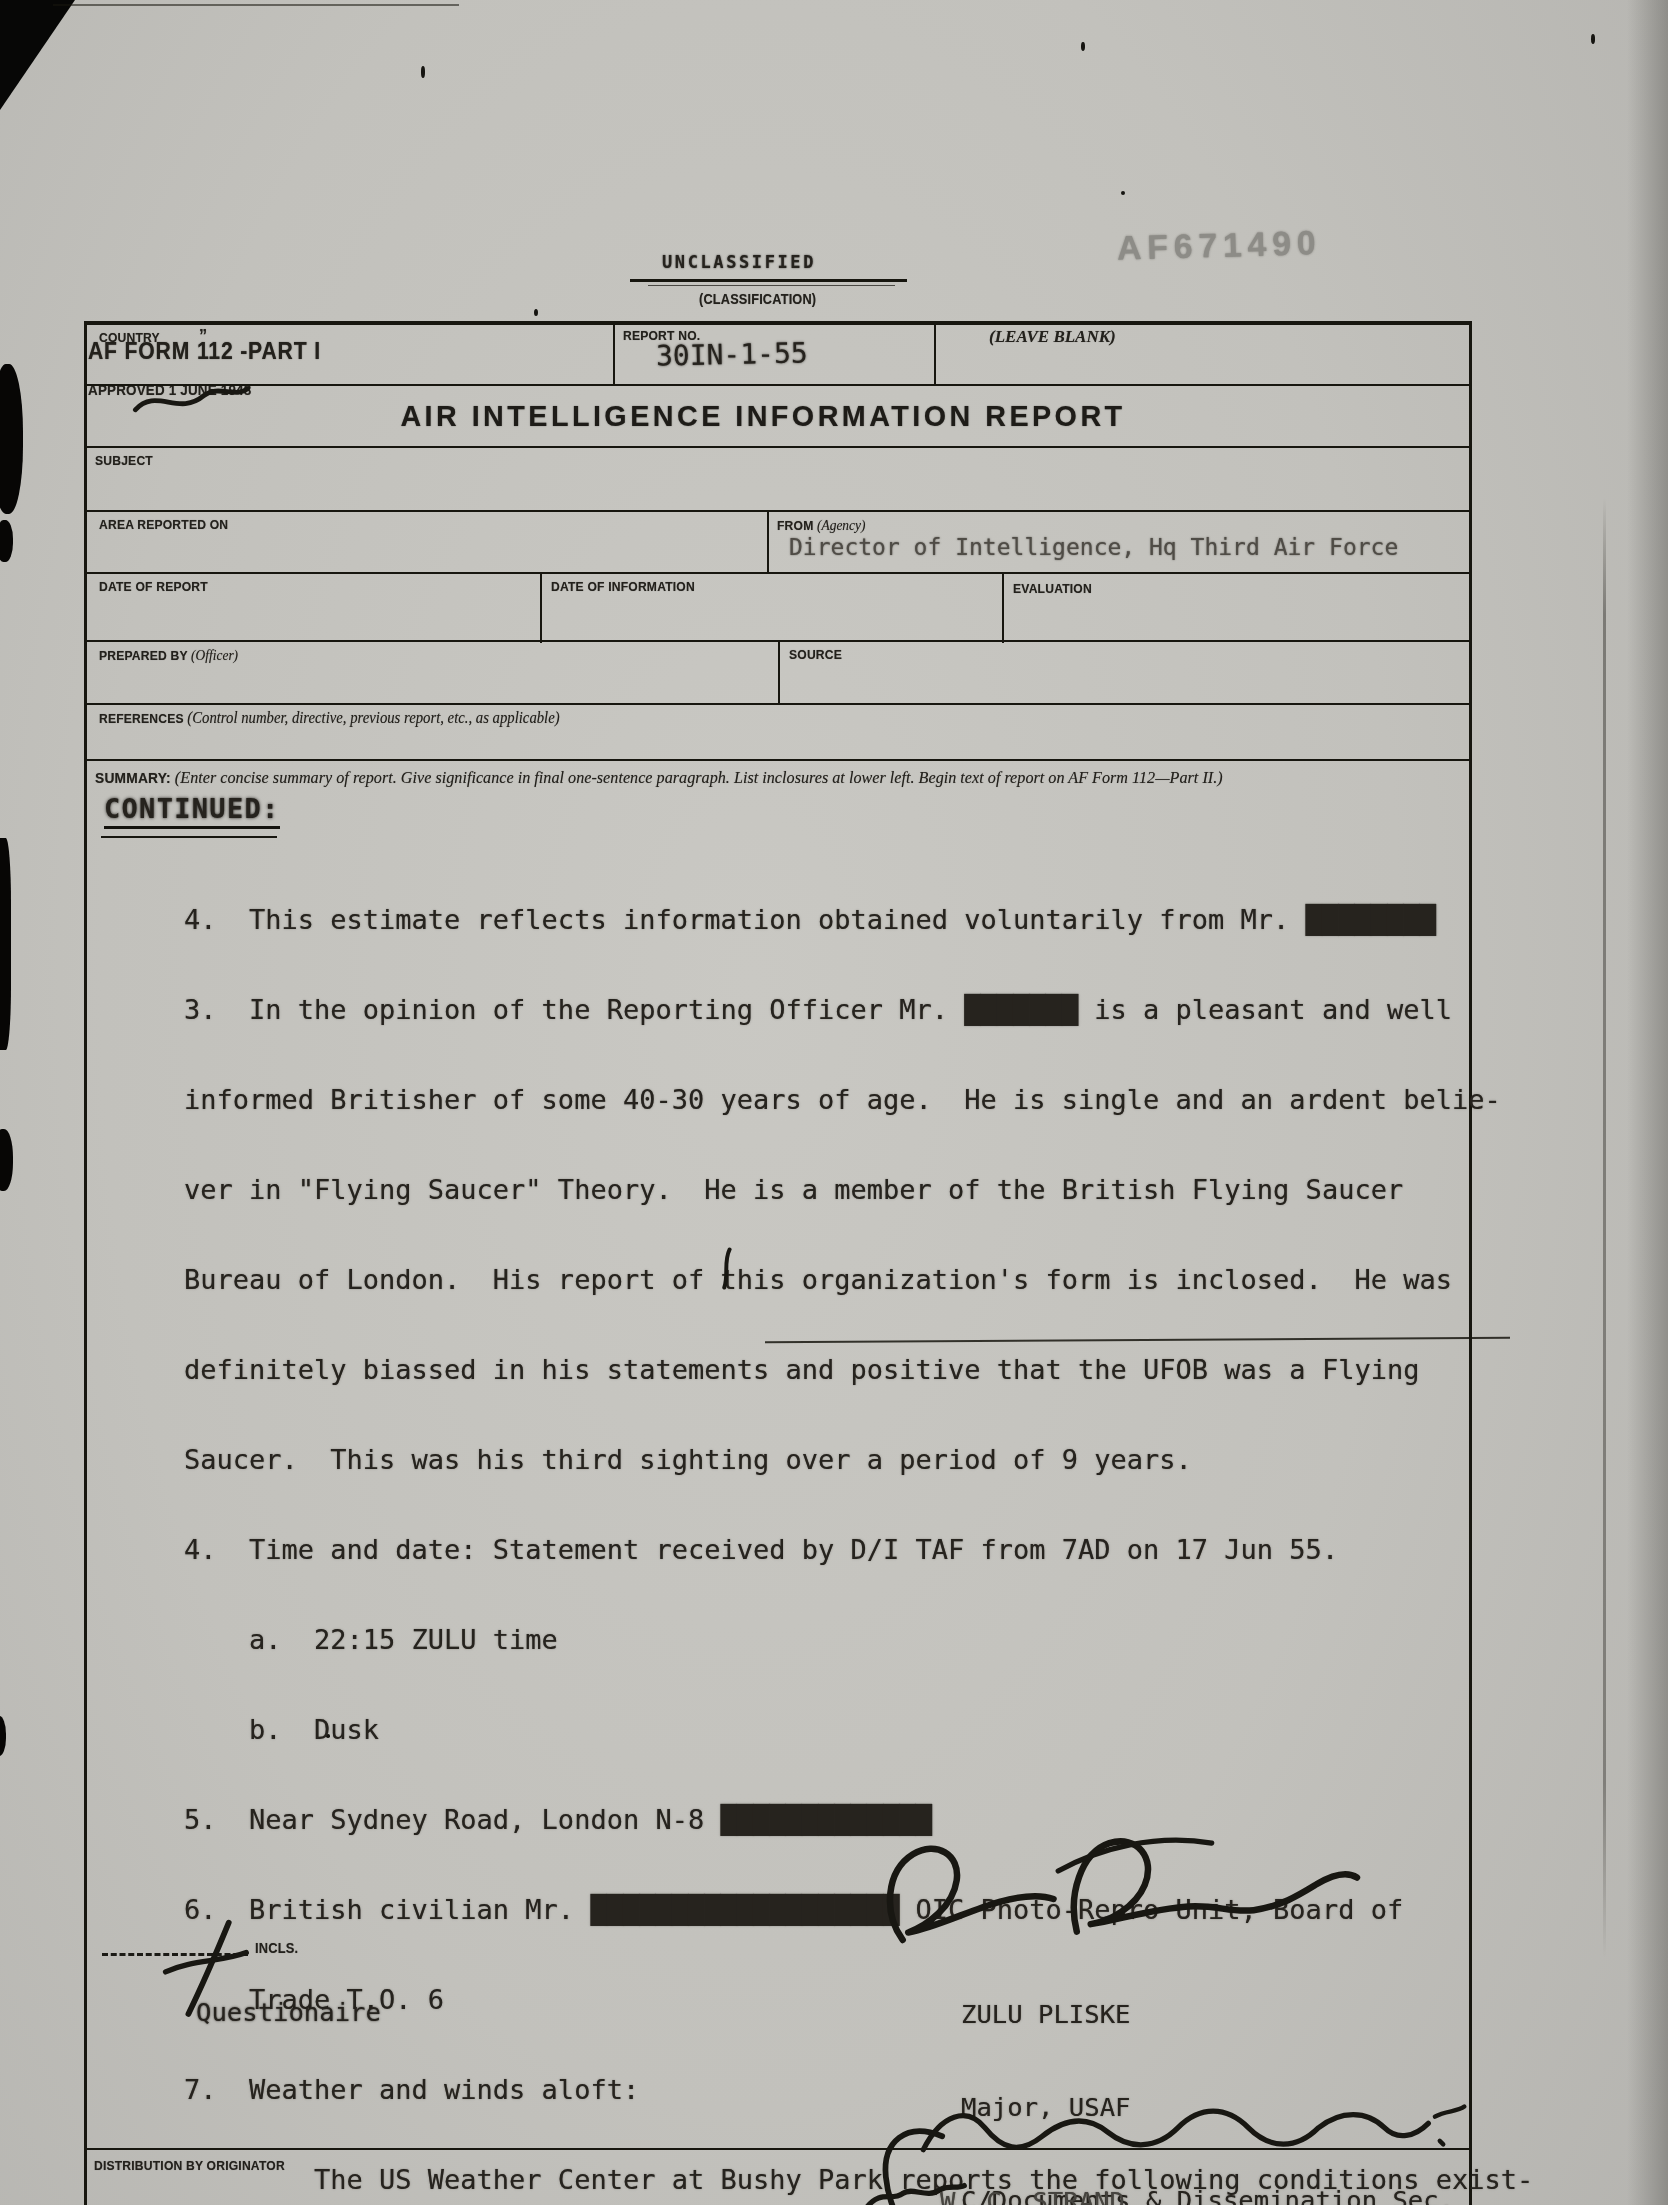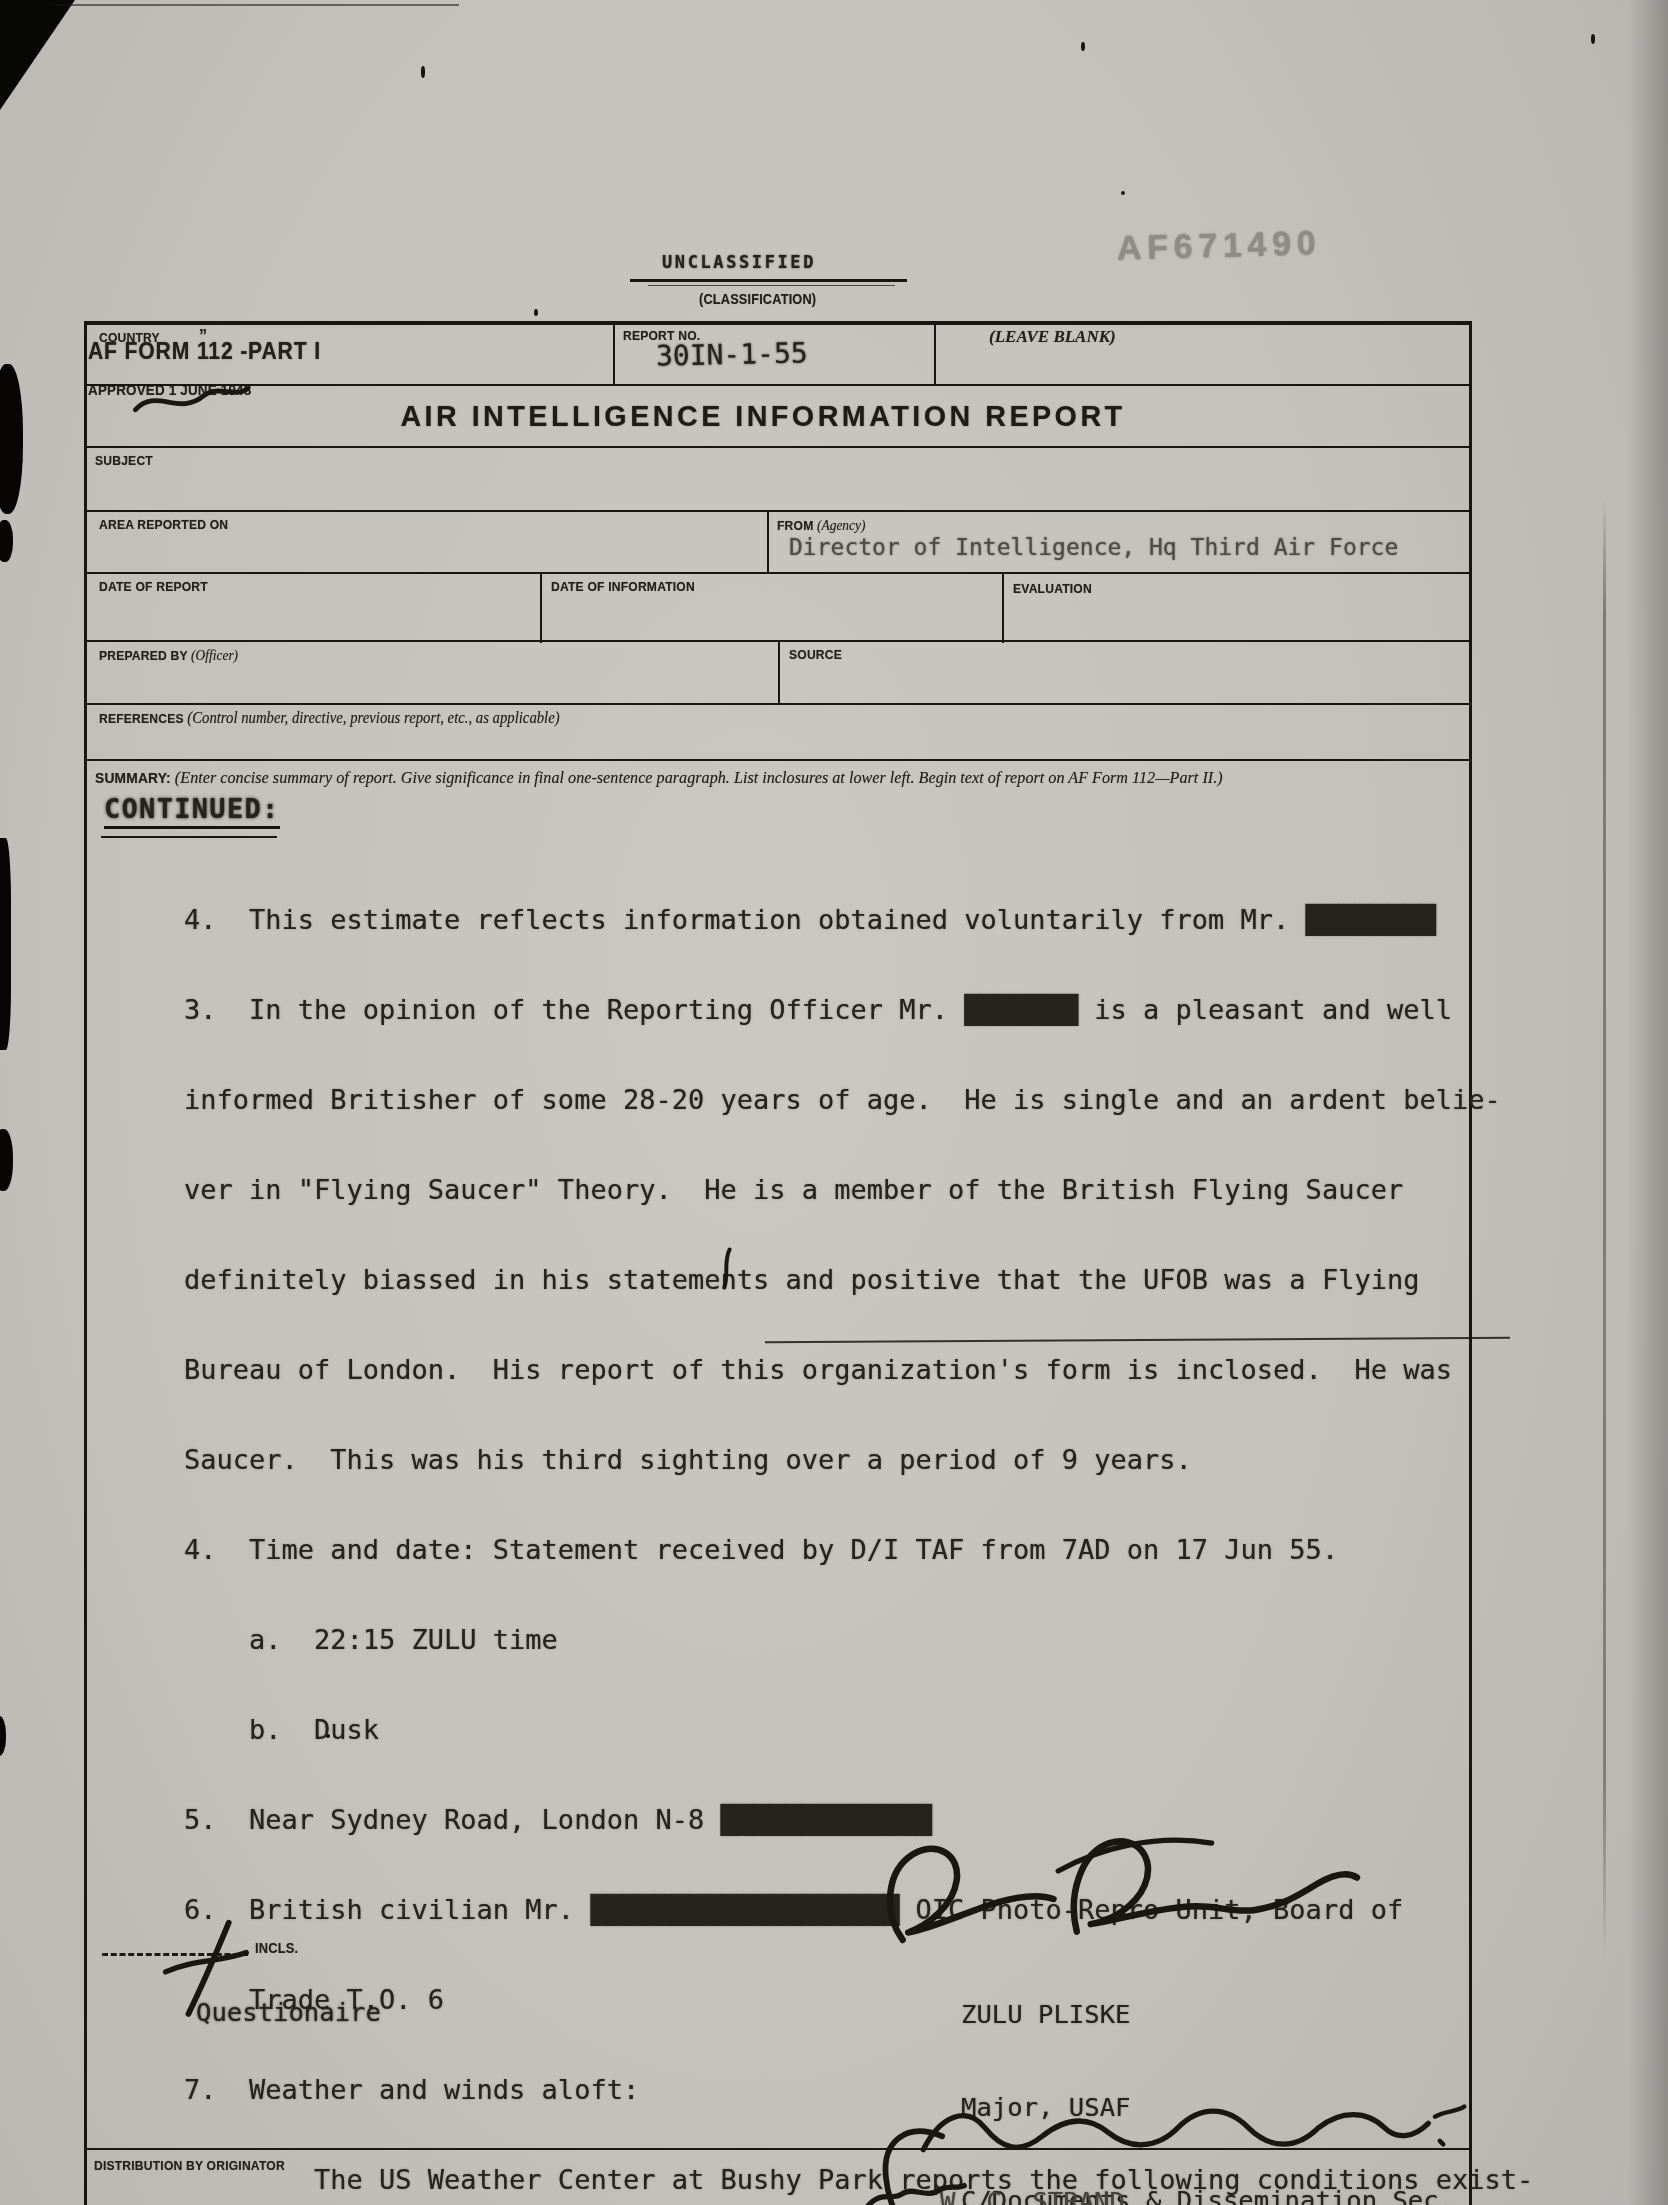--- a/index.html
+++ b/index.html
@@ -113,24 +113,24 @@
     <span class="ital" style="font-size:17.6px;">(Enter concise summary of report.  Give significance in final one-sentence paragraph.  List inclosures at lower left.  Begin text of report on AF Form 112—Part II.)</span>
   </div>
 
   <div class="type" style="left:104px;top:794px;font-weight:700;letter-spacing:1.3px;text-shadow:0 0 3.1px rgba(15,13,10,.9);
               border-bottom:3.1px solid #14130e;padding-bottom:1.8px;">CONTINUED:</div>
   <div class="rule" style="left:101px;top:836px;width:176px;height:2.2px;"></div>
 
   <div class="type" style="left:184px;top:845px;">
     <div class="typeline">4.  This estimate reflects information obtained voluntarily from Mr. ████████</div>
     <div class="typeline">3.  In the opinion of the Reporting Officer Mr. ███████ is a pleasant and well</div>
-    <div class="typeline">informed Britisher of some 28-20 years of age.  He is single and an ardent belie-</div>
+    <div class="typeline">informed Britisher of some 40-30 years of age.  He is single and an ardent belie-</div>
     <div class="typeline">ver in "Flying Saucer" Theory.  He is a member of the British Flying Saucer</div>
+    <div class="typeline">Bureau of London.  His report of this organization's form is inclosed.  He was</div>
     <div class="typeline">definitely biassed in his statements and positive that the UFOB was a Flying</div>
-    <div class="typeline">Bureau of London.  His report of this organization's form is inclosed.  He was</div>
     <div class="typeline">Saucer.  This was his third sighting over a period of 9 years.</div>
     <div class="typeline">4.  Time and date: Statement received by D/I TAF from 7AD on 17 Jun 55.</div>
     <div class="typeline">    a.  22:15 ZULU time</div>
     <div class="typeline">    b.  Dusk</div>
     <div class="typeline">5.  Near Sydney Road, London N-8 █████████████</div>
     <div class="typeline">6.  British civilian Mr. ███████████████████ OIC Photo-Repro Unit, Board of</div>
     <div class="typeline">    Trade T.O. 6</div>
     <div class="typeline">7.  Weather and winds aloft:</div>
     <div class="typeline">        The US Weather Center at Bushy Park reports the following conditions exist-</div>
     

